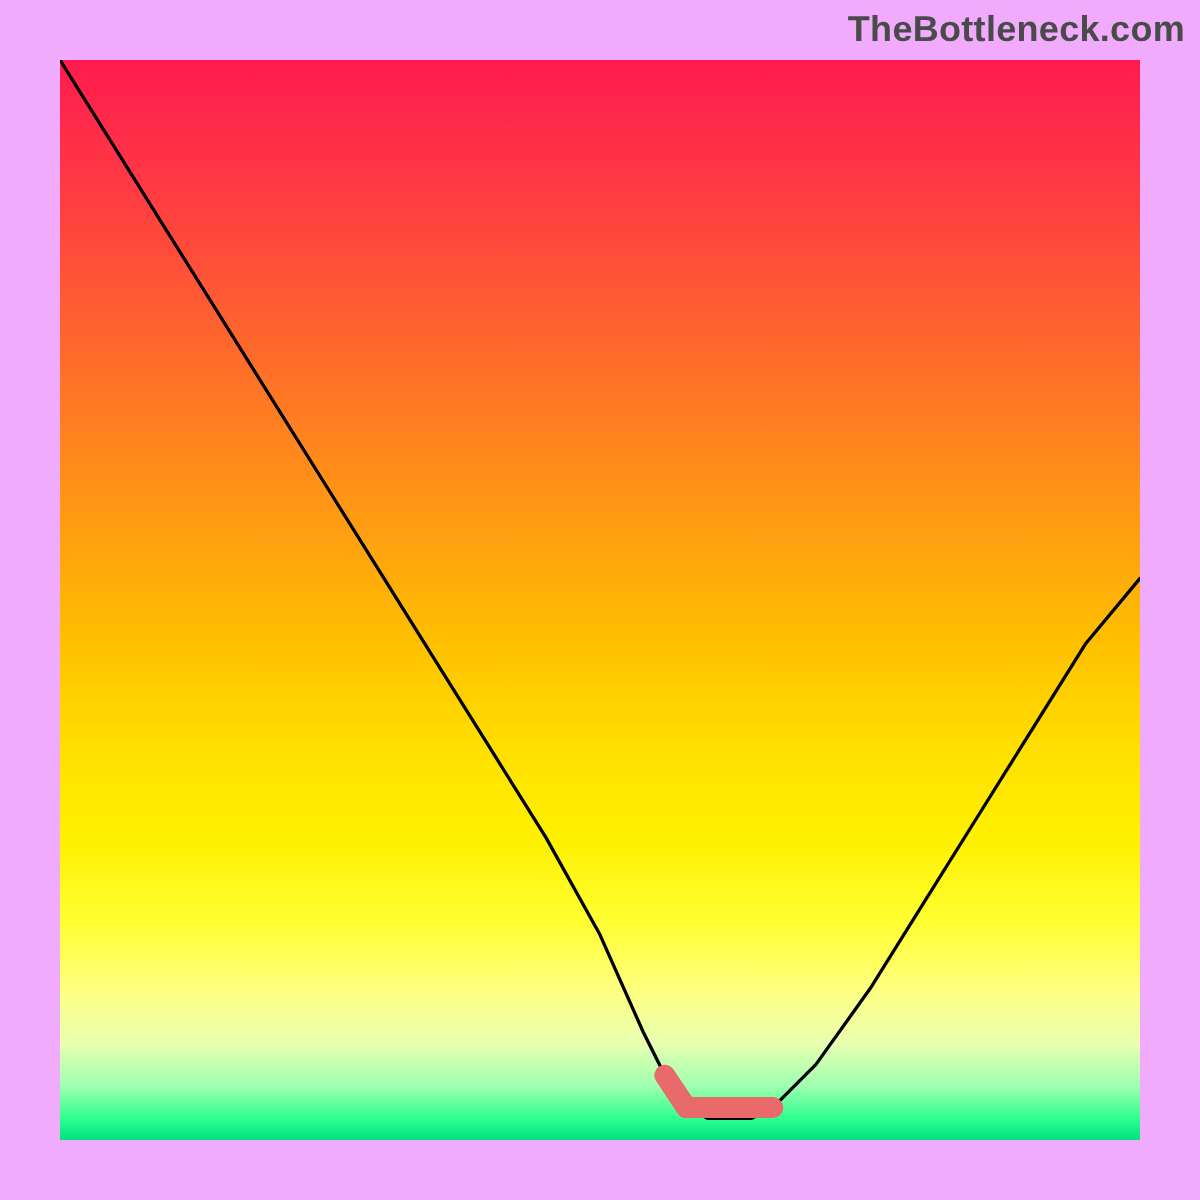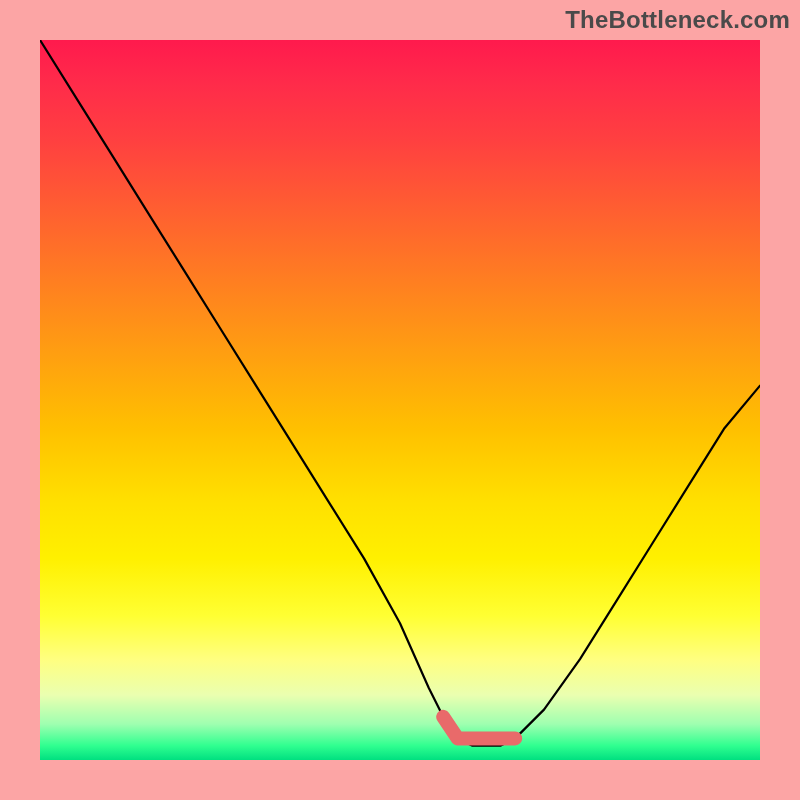--- a/index.html
+++ b/index.html
@@ -8,21 +8,21 @@
     width: 800px;
     height: 800px;
     overflow: hidden;
     background: #000;
     font-family: Arial, Helvetica, sans-serif;
   }
   .frame {
     position: relative;
     width: 800px;
     height: 800px;
-    background: #fca5a5;
+    background: #f0abfc;
   }
   .plot-area {
     position: absolute;
     left: 40px;
     top: 40px;
     width: 720px;
     height: 720px;
     background: linear-gradient(to bottom,
       #ff1a4d 0%,
       #ff2b4a 6%,

